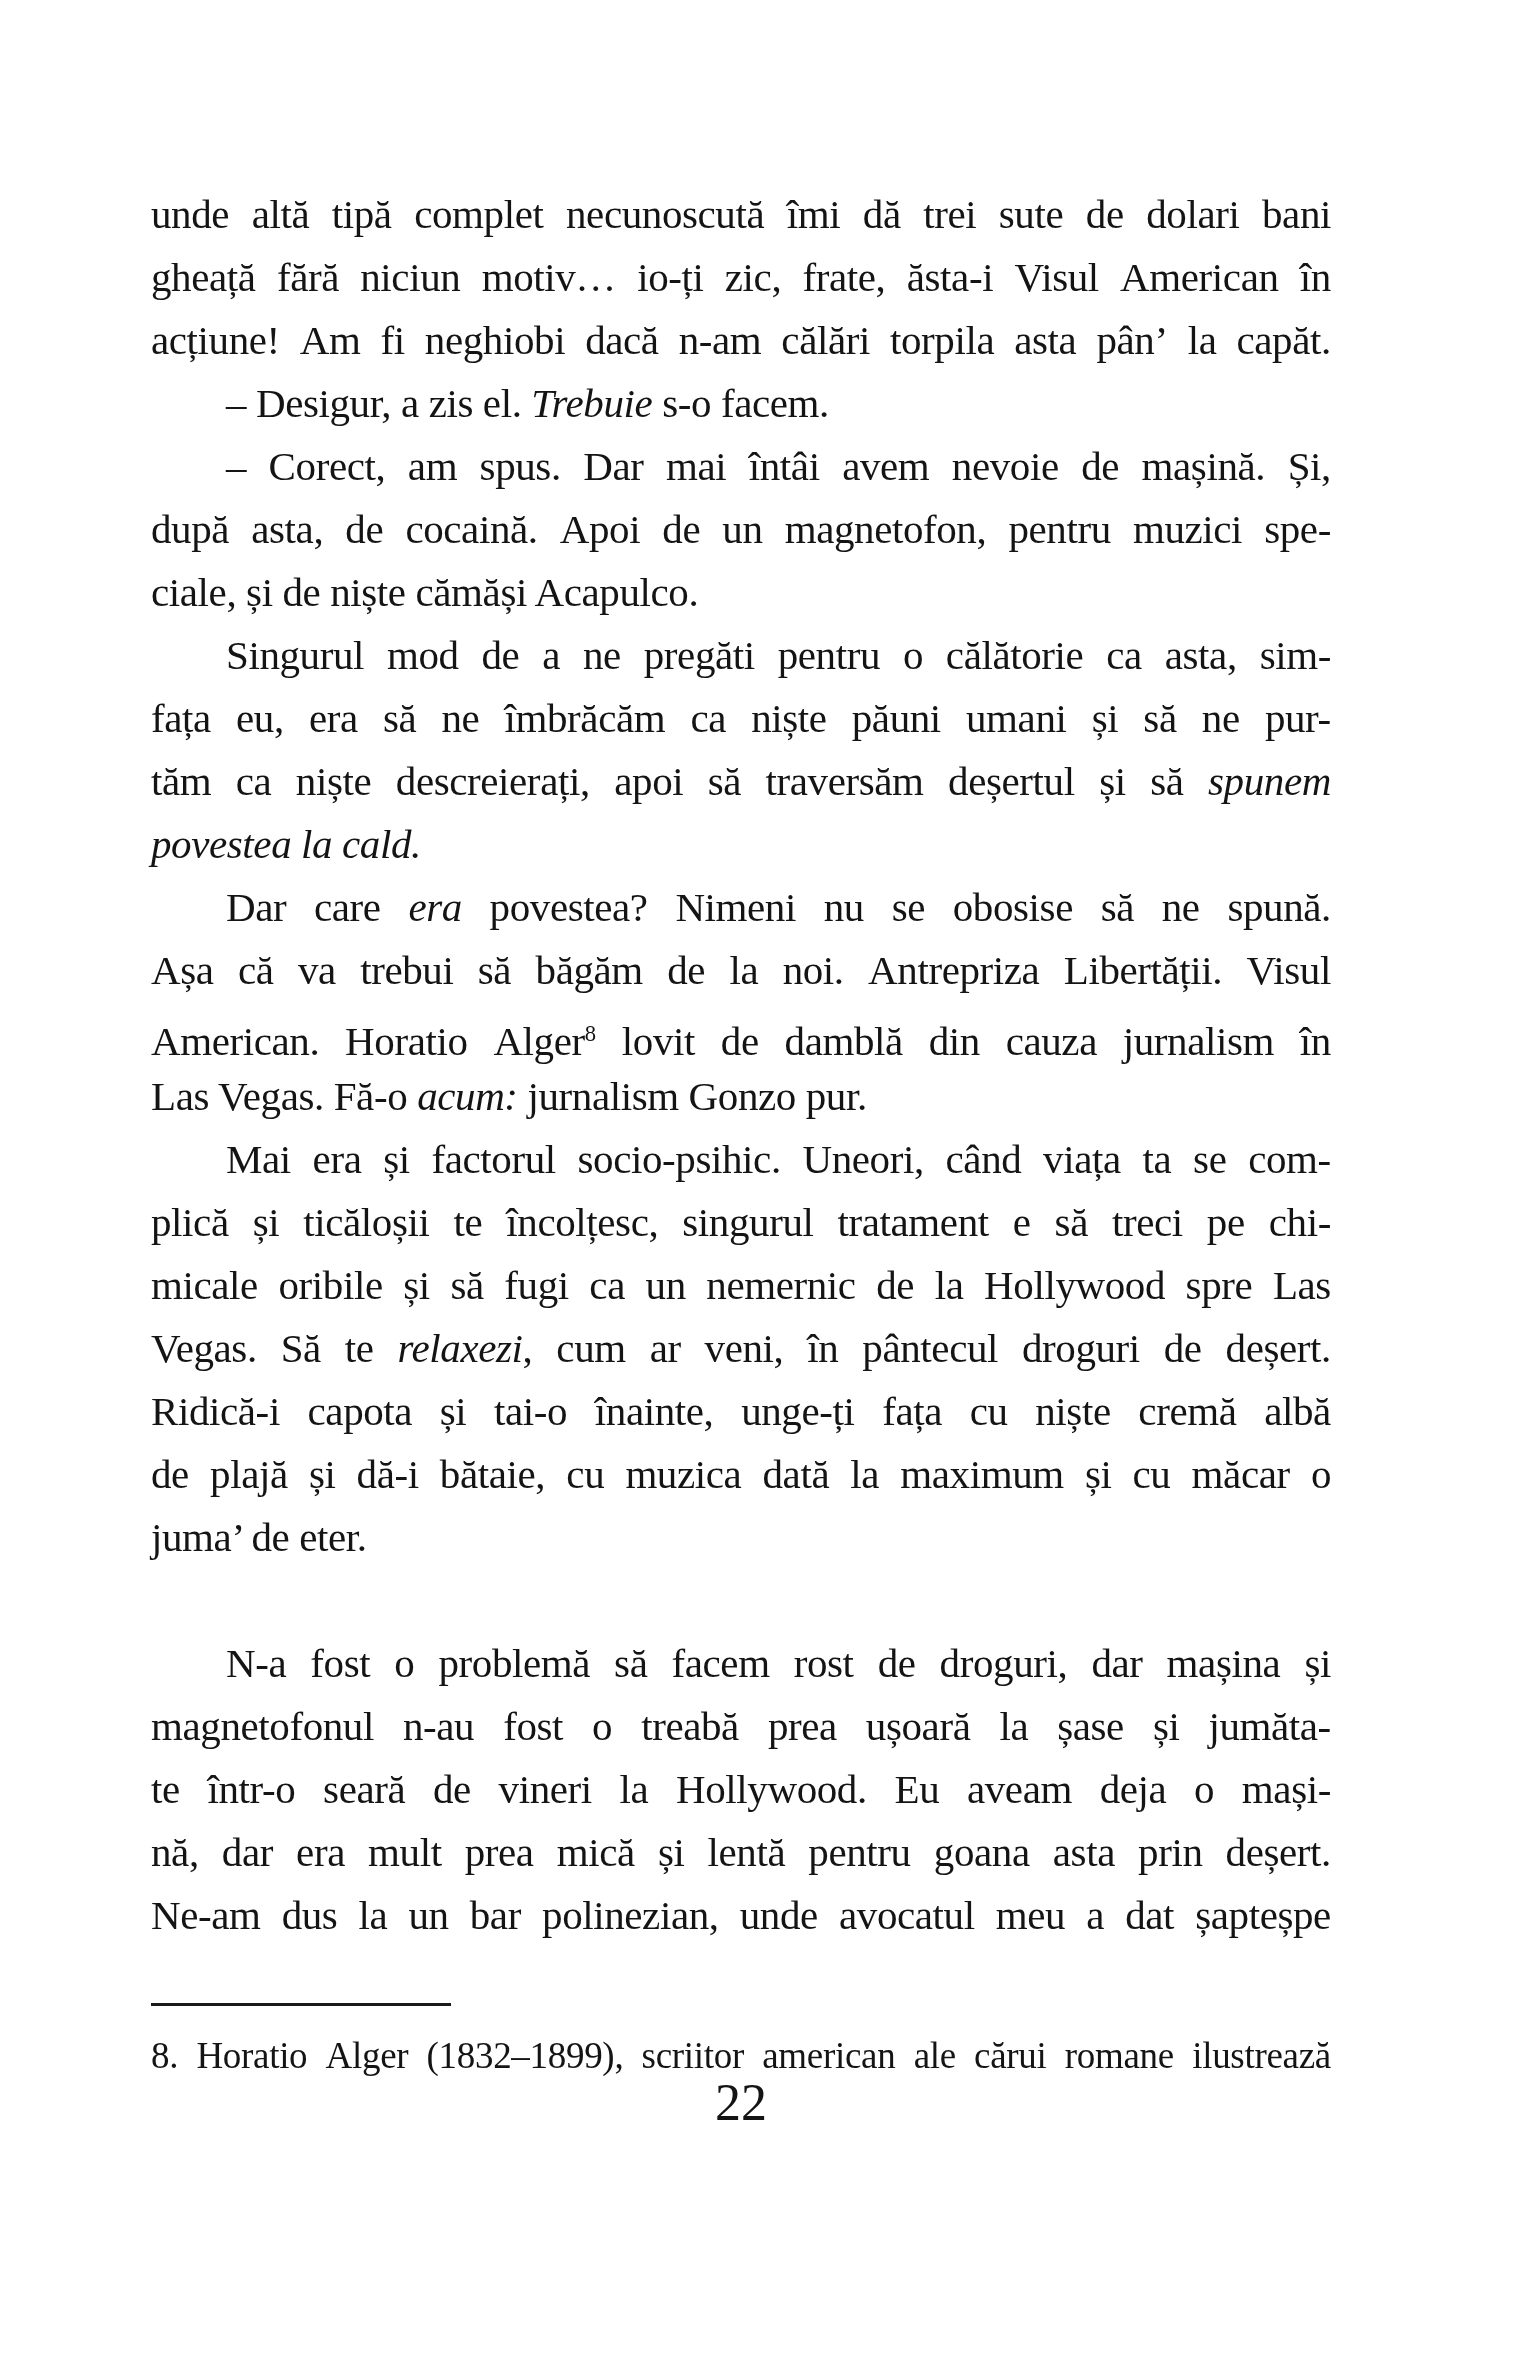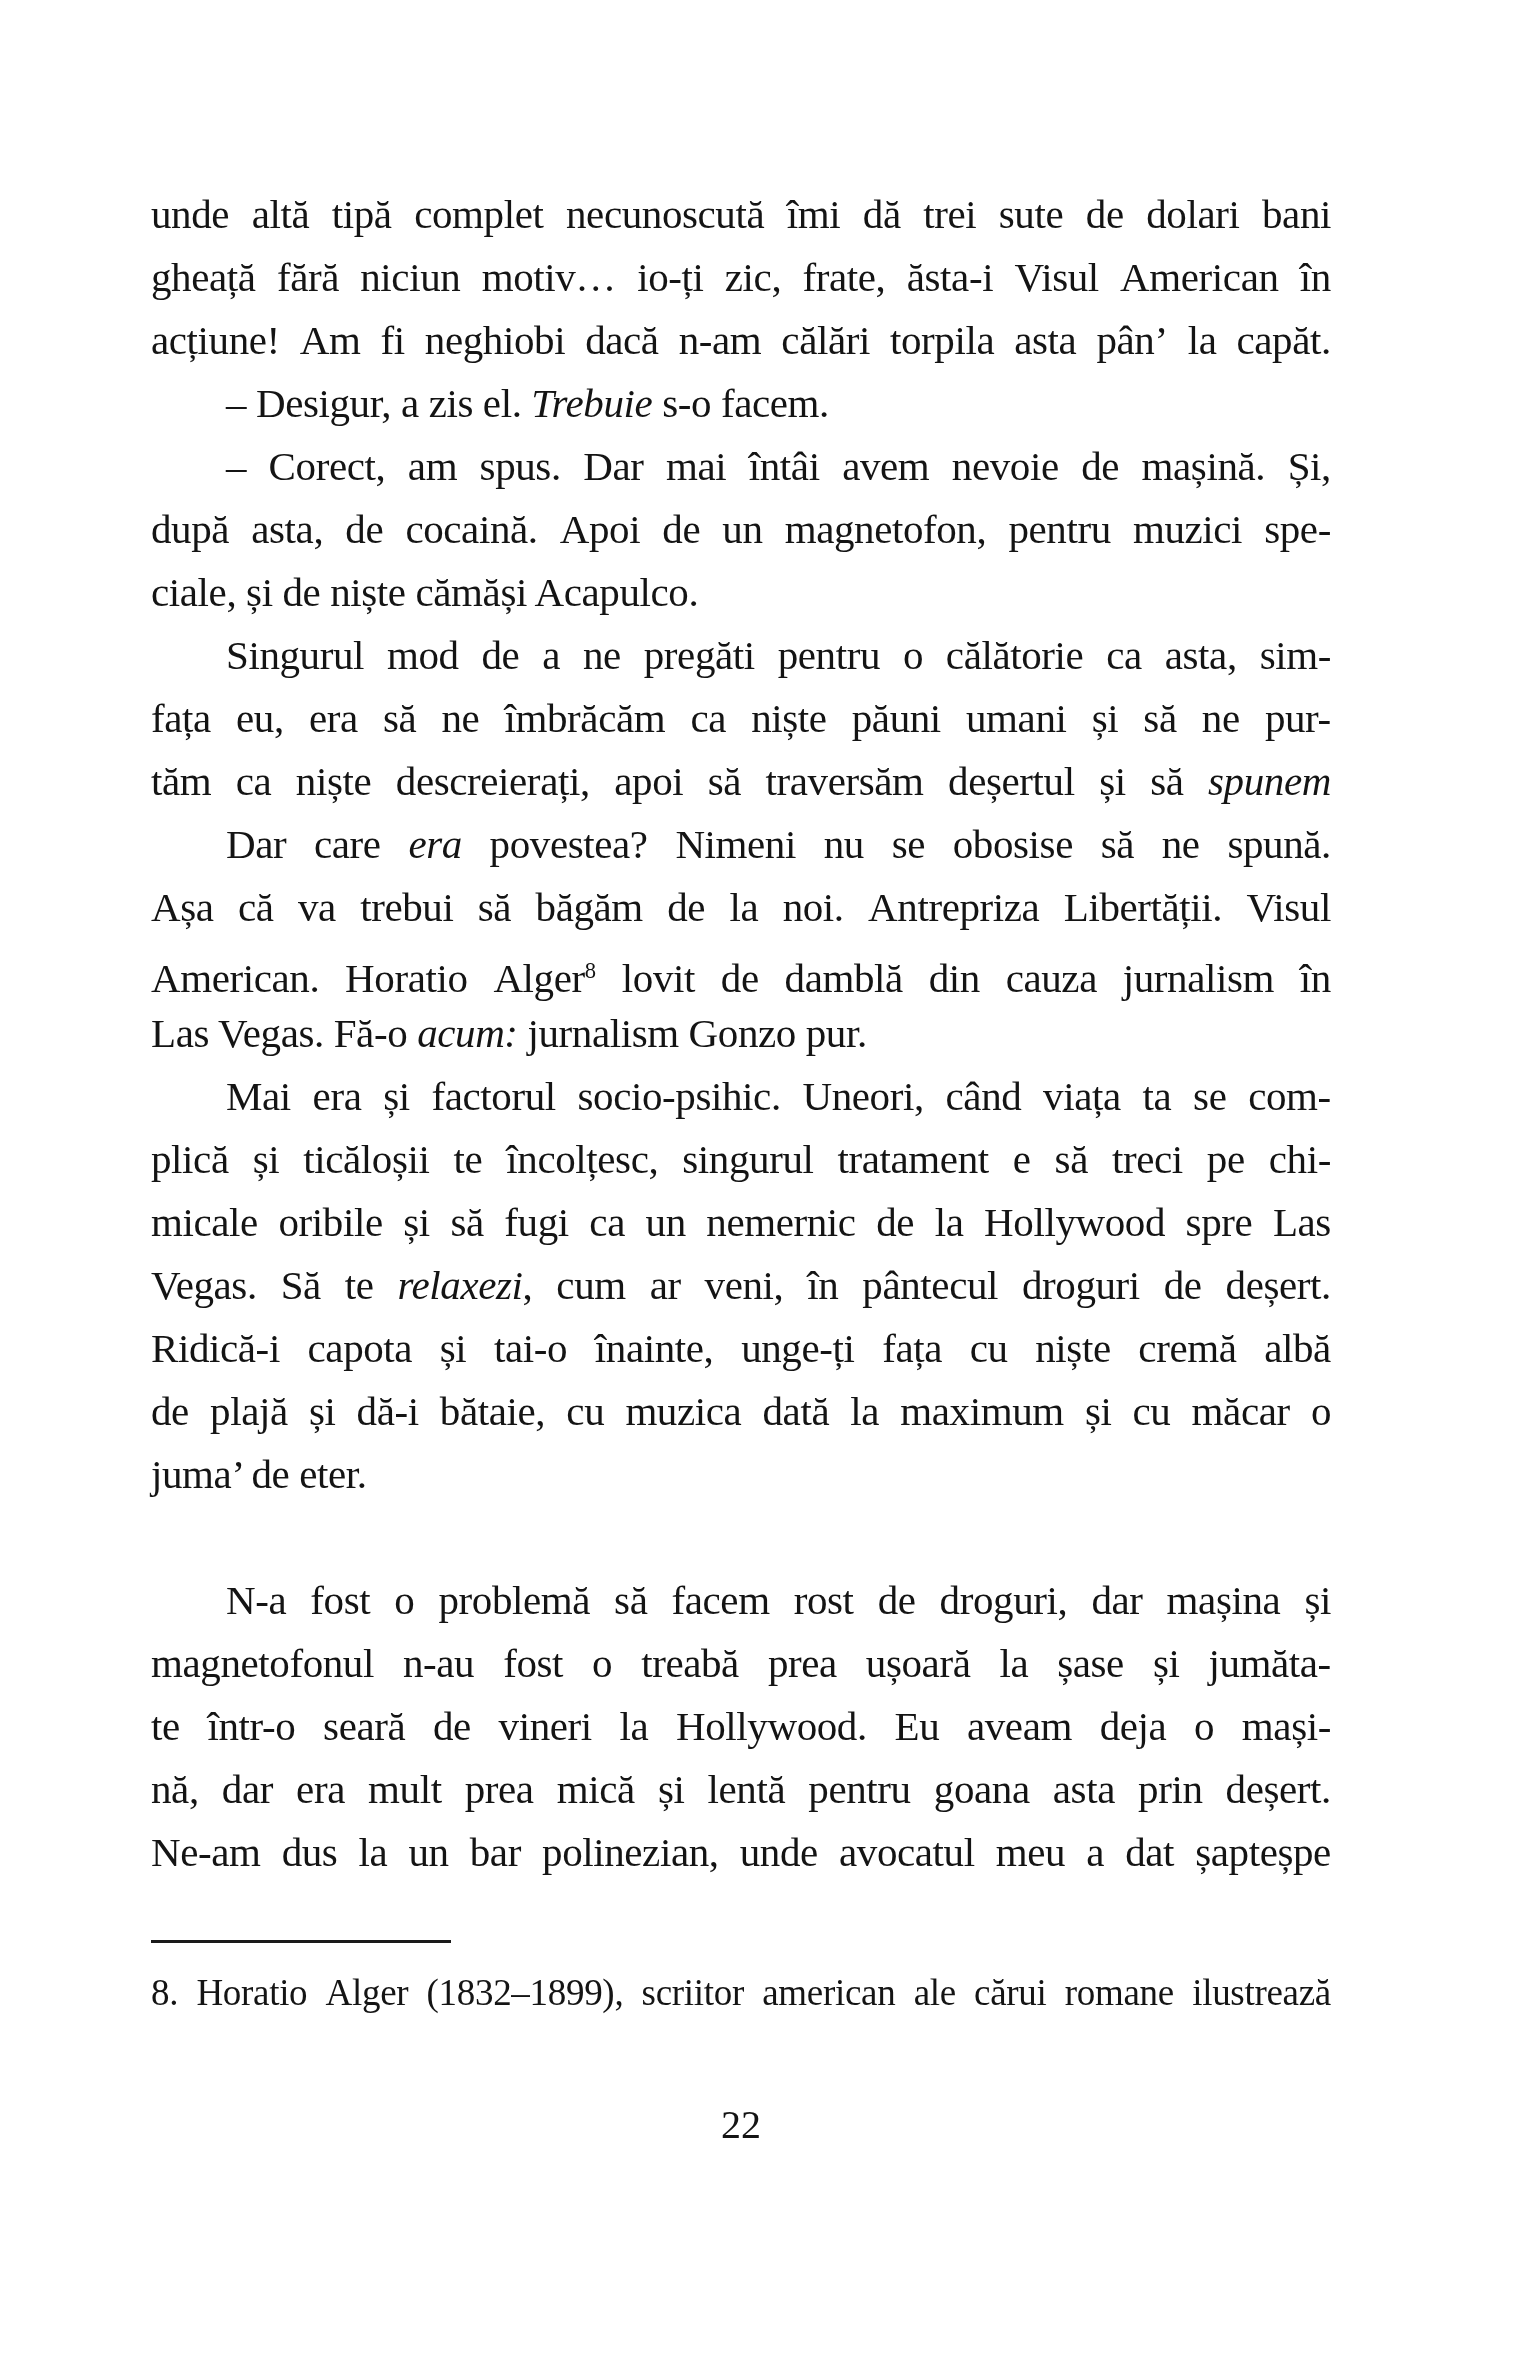--- a/index.html
+++ b/index.html
@@ -57,23 +57,22 @@
     margin-top: 56px;
     margin-bottom: 26px;
   }
   .footnote .line {
     height: 48px;
     line-height: 48px;
     font-size: 37px;
     letter-spacing: -0.3px;
   }
   .page-number {
-    margin-top: 85px;
     text-align: center;
-    font-size: 40px;
+    font-size: 52px;
     line-height: 46px;
     letter-spacing: 0;
   }
 </style>
 </head>
 <body>
 
 <div class="text-block">
   <div id="paragraphs-root">
       <div>
@@ -189,20 +188,21 @@
           <span class="w">niște</span>
           <span class="w">descreierați,</span>
           <span class="w">apoi</span>
           <span class="w">să</span>
           <span class="w">traversăm</span>
           <span class="w">deșertul</span>
           <span class="w">și</span>
           <span class="w">să</span>
           <span class="w"><i>spunem</i></span>
         </div>
+        <div class="line"><i>povestea la cald.</i></div>
       </div>
       <div>
         <div class="line just indent">
           <span class="w">Dar</span>
           <span class="w">care</span>
           <span class="w"><i>era</i></span>
           <span class="w">povestea?</span>
           <span class="w">Nimeni</span>
           <span class="w">nu</span>
           <span class="w">se</span>

